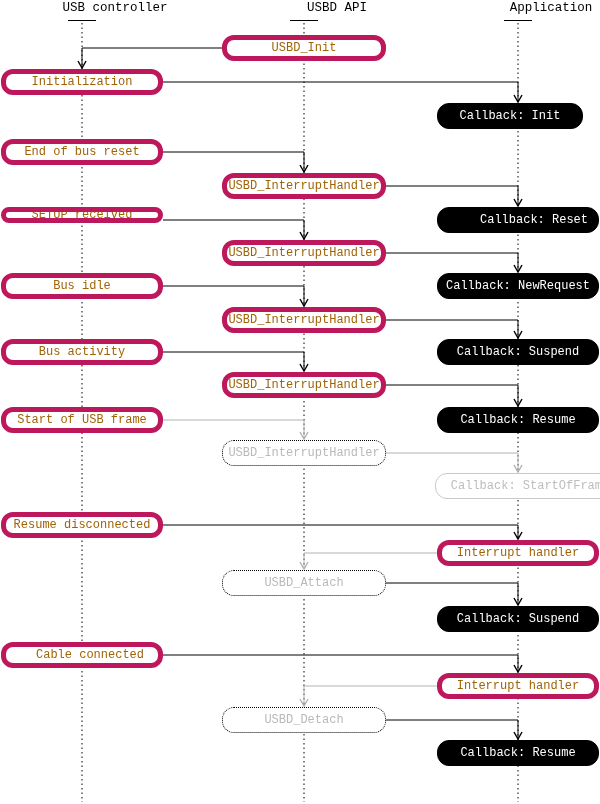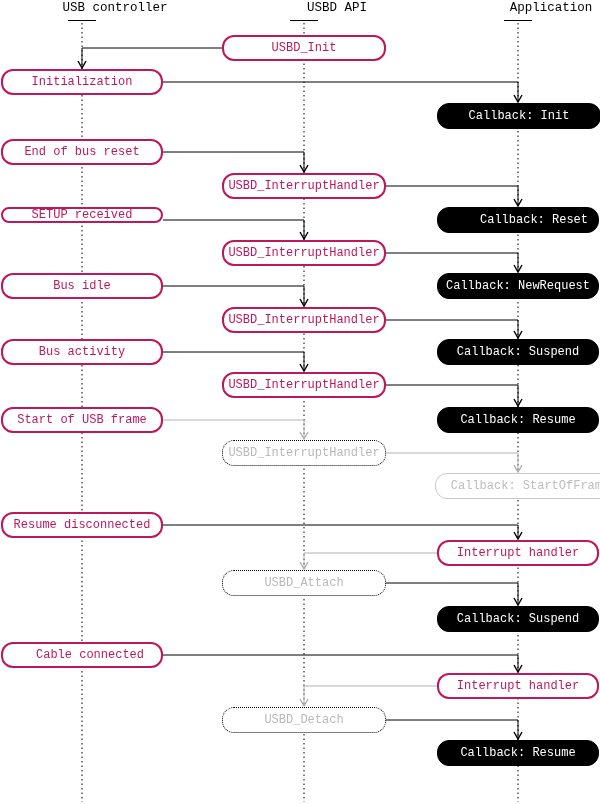--- a/index.html
+++ b/index.html
@@ -47,22 +47,22 @@
     align-items: center;
     justify-content: center;
     font-size: 12px;
     line-height: 14px;
     white-space: nowrap;
     border-radius: 12px;
     overflow: hidden;
   }
   .style-plain {
     background: #ffffff;
-    border: 2px solid #be185d;
-    color: #be185d;
+    border: 5px solid #be185d;
+    color: #a16207;
   }
   .style-filled {
     background: #000000;
     border: 1px solid #000000;
     color: #ffffff;
   }
   .style-ghost_dotted {
     background: #ffffff;
     border: 1px dotted #000000;
     color: #b9b9b9;
@@ -113,21 +113,21 @@
       <polyline points="514,598 518,605 522,598" fill="none" stroke="#000000" stroke-width="1.4"></polyline>
       <polyline points="163,655 518,655 518,672" fill="none" stroke="#000000" stroke-width="1"></polyline>
       <polyline points="514,665 518,672 522,665" fill="none" stroke="#000000" stroke-width="1.4"></polyline>
       <polyline points="437,686 304,686 304,706" fill="none" stroke="#b2b2b2" stroke-width="1"></polyline>
       <polyline points="300,699 304,706 308,699" fill="none" stroke="#b2b2b2" stroke-width="1.4"></polyline>
       <polyline points="386,720 518,720 518,739" fill="none" stroke="#000000" stroke-width="1"></polyline>
       <polyline points="514,732 518,739 522,732" fill="none" stroke="#000000" stroke-width="1.4"></polyline>
     </svg>
 <div class="dbox style-plain" style="left: 222px; top: 35px; width: 164px; height: 26px;">USBD_Init</div>
     <div class="dbox style-plain" style="left: 1px; top: 69px; width: 162px; height: 26px;">Initialization</div>
-    <div class="dbox style-filled" style="left: 437px; top: 103px; width: 164px; height: 26px;">Callback: Init</div>
+    <div class="dbox style-filled" style="left: 437px; top: 103px; width: 146px; height: 26px;">Callback: Init</div>
     <div class="dbox style-plain" style="left: 1px; top: 139px; width: 162px; height: 26px;">End of bus reset</div>
     <div class="dbox style-plain" style="left: 222px; top: 173px; width: 164px; height: 26px;">USBD_InterruptHandler</div>
     <div class="dbox style-plain" style="left: 1px; top: 207px; width: 162px; height: 16px;">SETUP received</div>
     <div class="dbox style-filled" style="left: 437px; top: 207px; width: 162px; height: 26px; padding-left: 32px;">Callback: Reset</div>
     <div class="dbox style-plain" style="left: 222px; top: 240px; width: 164px; height: 26px;">USBD_InterruptHandler</div>
     <div class="dbox style-plain" style="left: 1px; top: 273px; width: 162px; height: 26px;">Bus idle</div>
     <div class="dbox style-filled" style="left: 437px; top: 273px; width: 162px; height: 26px;">Callback: NewRequest</div>
     <div class="dbox style-plain" style="left: 222px; top: 307px; width: 164px; height: 26px;">USBD_InterruptHandler</div>
     <div class="dbox style-plain" style="left: 1px; top: 339px; width: 162px; height: 26px;">Bus activity</div>
     <div class="dbox style-filled" style="left: 437px; top: 339px; width: 162px; height: 26px;">Callback: Suspend</div>

